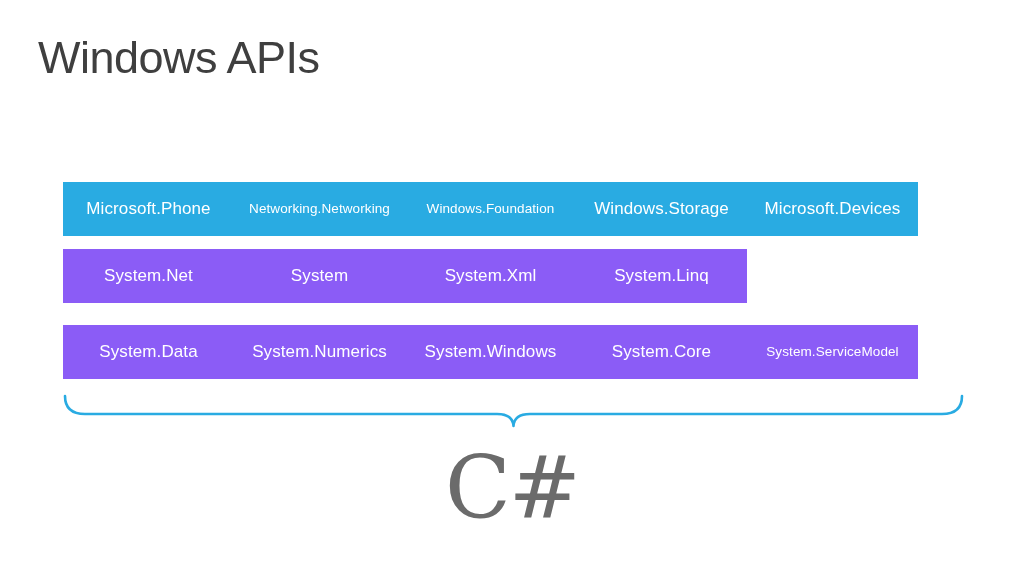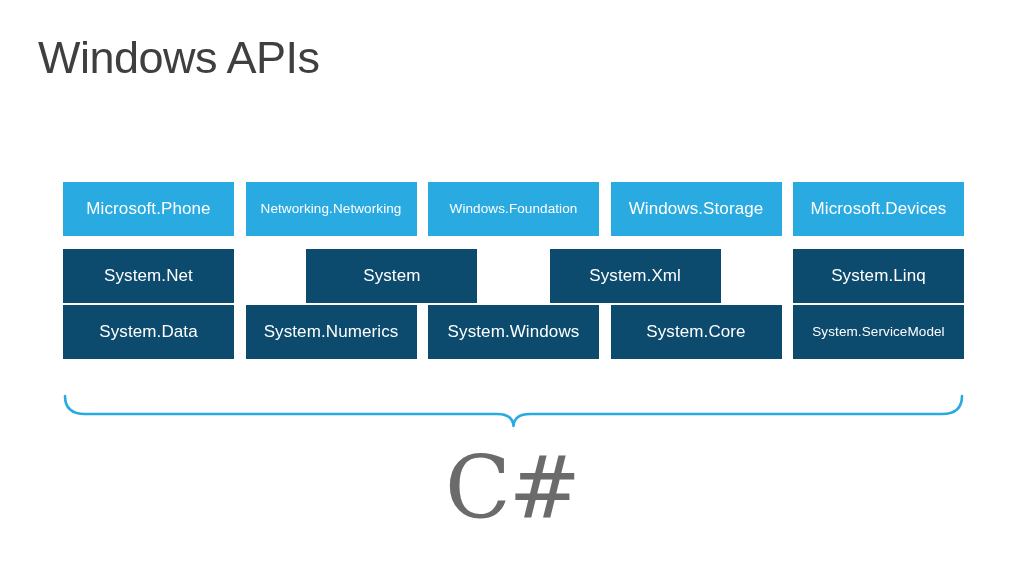--- a/index.html
+++ b/index.html
@@ -46,25 +46,25 @@
     width: 901px;
     height: 189px;
   }
   .api-row {
     position: absolute;
     left: 0;
     width: 901px;
     height: 54px;
     display: flex;
     flex-direction: row;
-    justify-content: space-between;
+    justify-content: flex-start;
   }
   #api-row-0 { top: 0px; }
   #api-row-1 { top: 67px; }
-  #api-row-2 { top: 123px; }
+  #api-row-2 { top: 143px; }
 
   .api-box {
     width: 171px;
     height: 54px;
     display: flex;
     align-items: center;
     justify-content: center;
     box-sizing: border-box;
     padding: 0 4px;
   }
@@ -74,21 +74,21 @@
     line-height: 20px;
     white-space: nowrap;
     text-align: center;
     letter-spacing: 0.1px;
   }
   .api-box .api-label.small {
     font-size: 13.5px;
     letter-spacing: 0.1px;
   }
   .api-box.blue  { background: #29abe2; }
-  .api-box.gray  { background: #0c4a6e; }
+  .api-box.gray  { background: #8b5cf6; }
 
   
   #brace-wrap {
     position: absolute;
     left: 63px;
     top: 394px;
     width: 901px;
     height: 34px;
   }
   #brace-wrap svg { display: block; }

